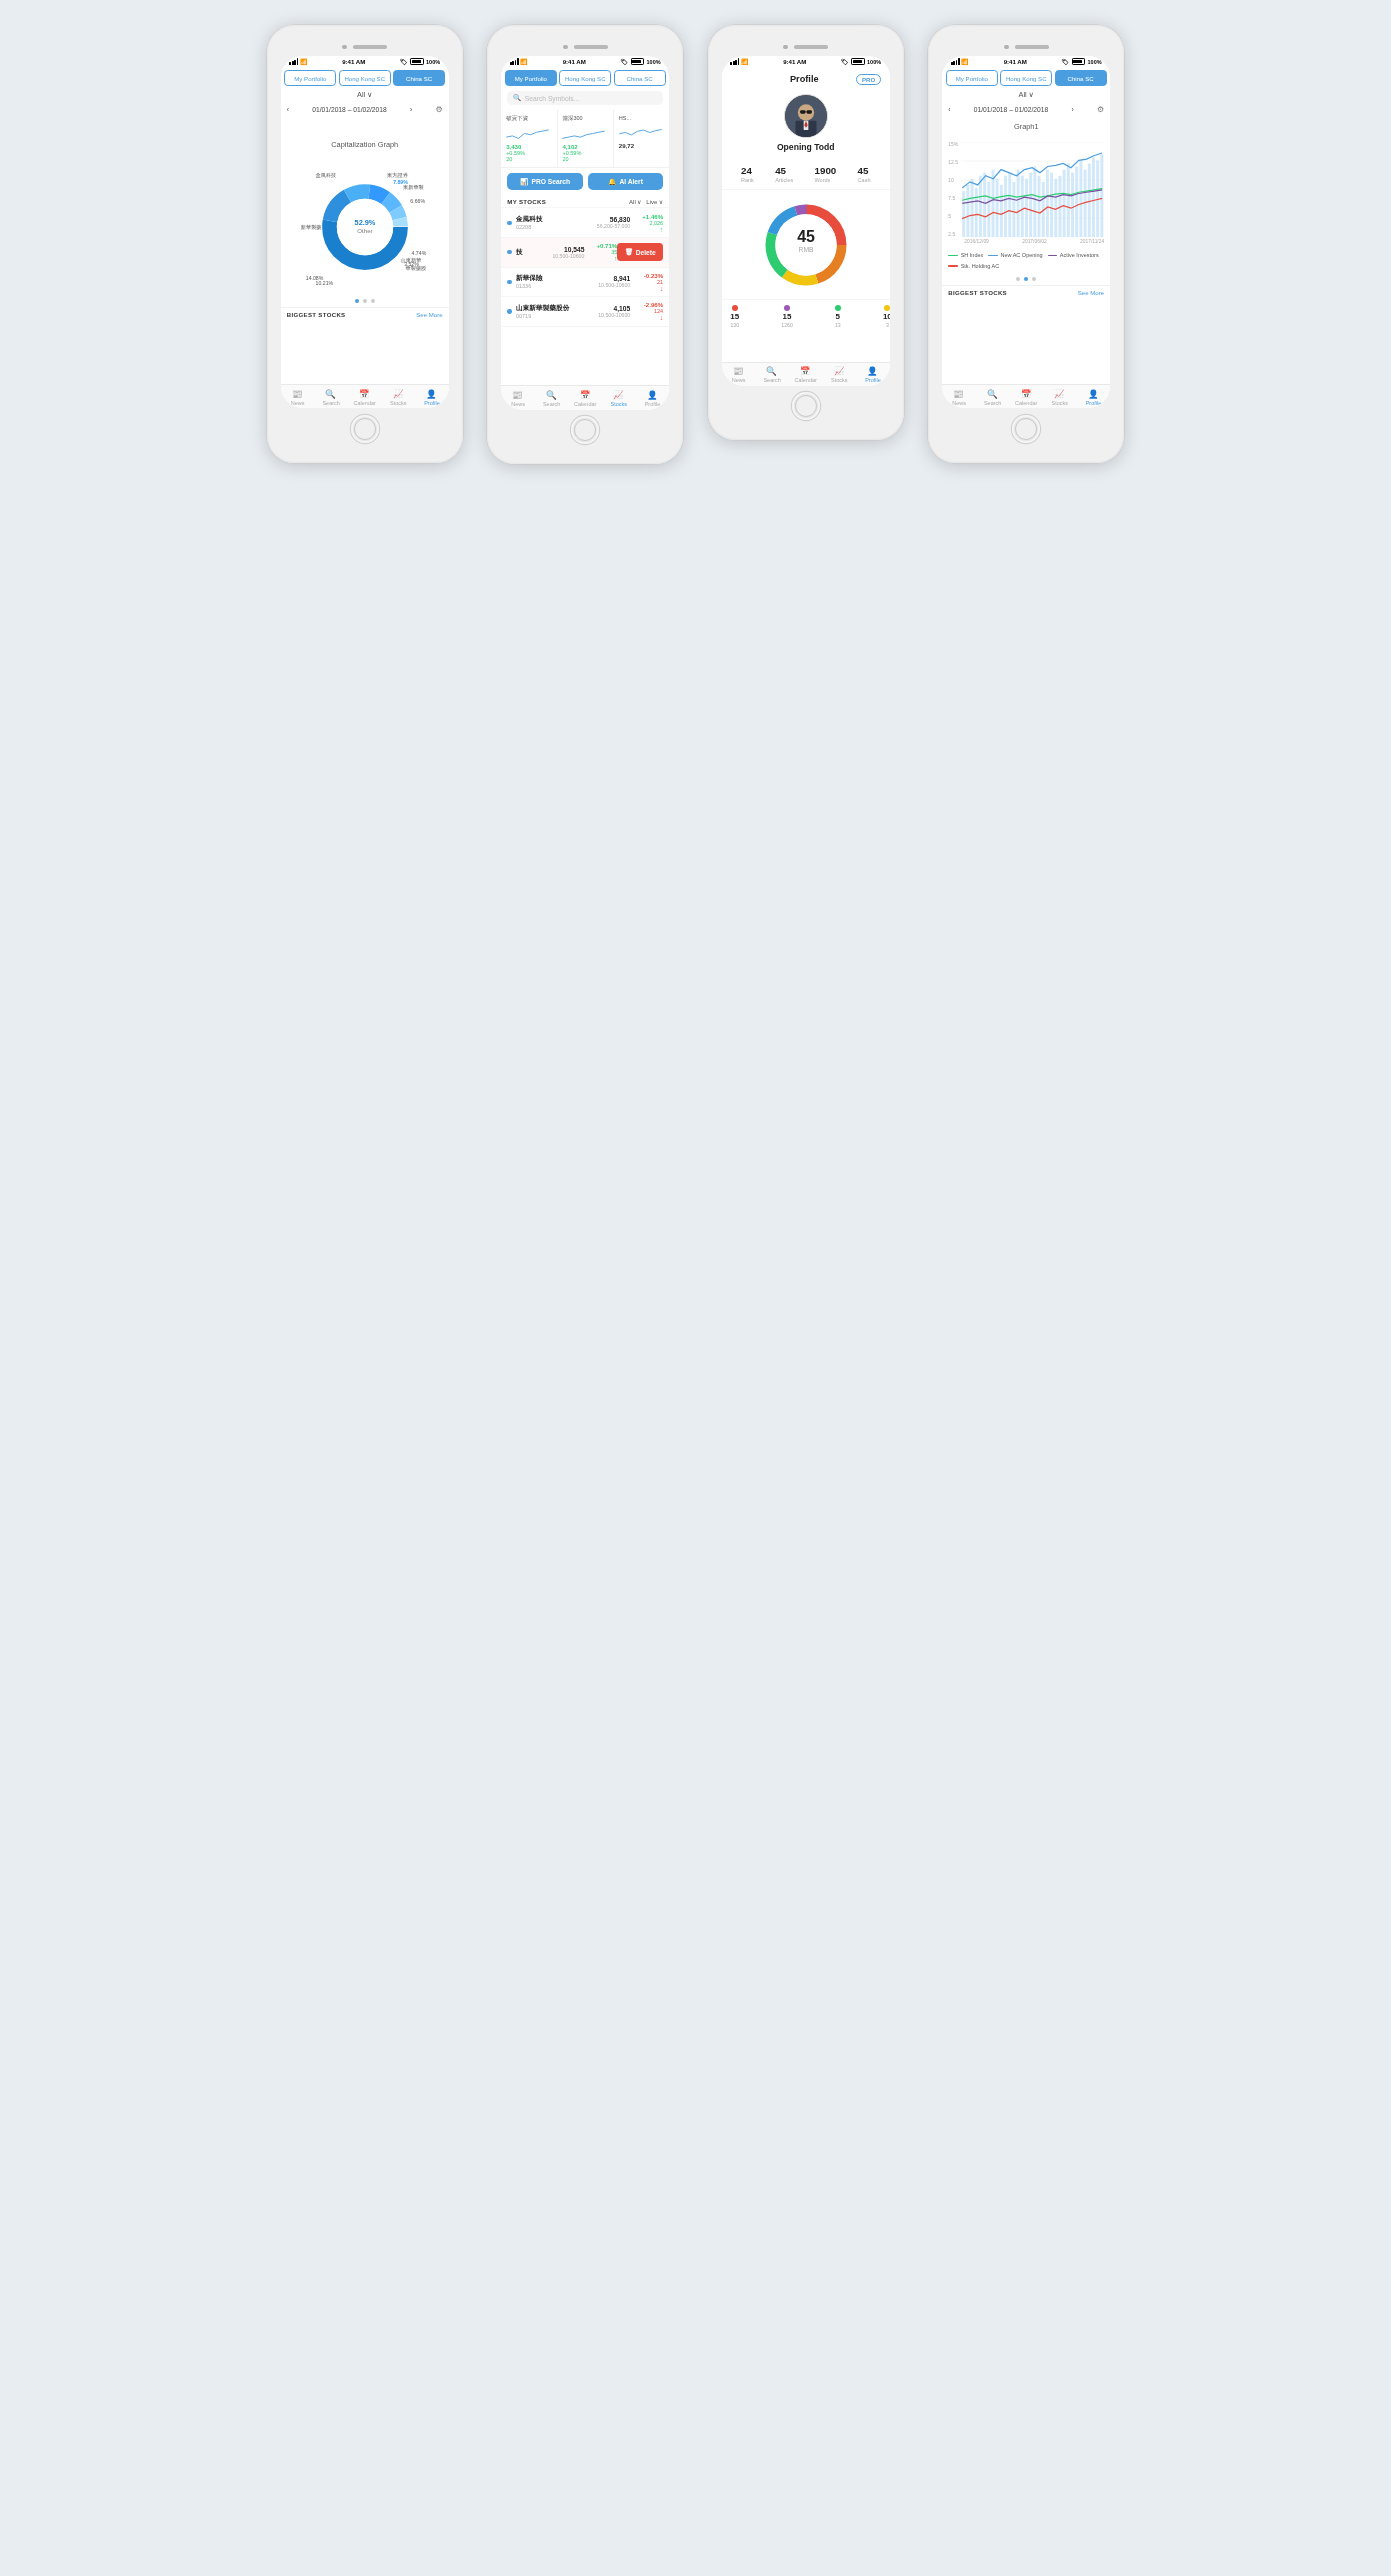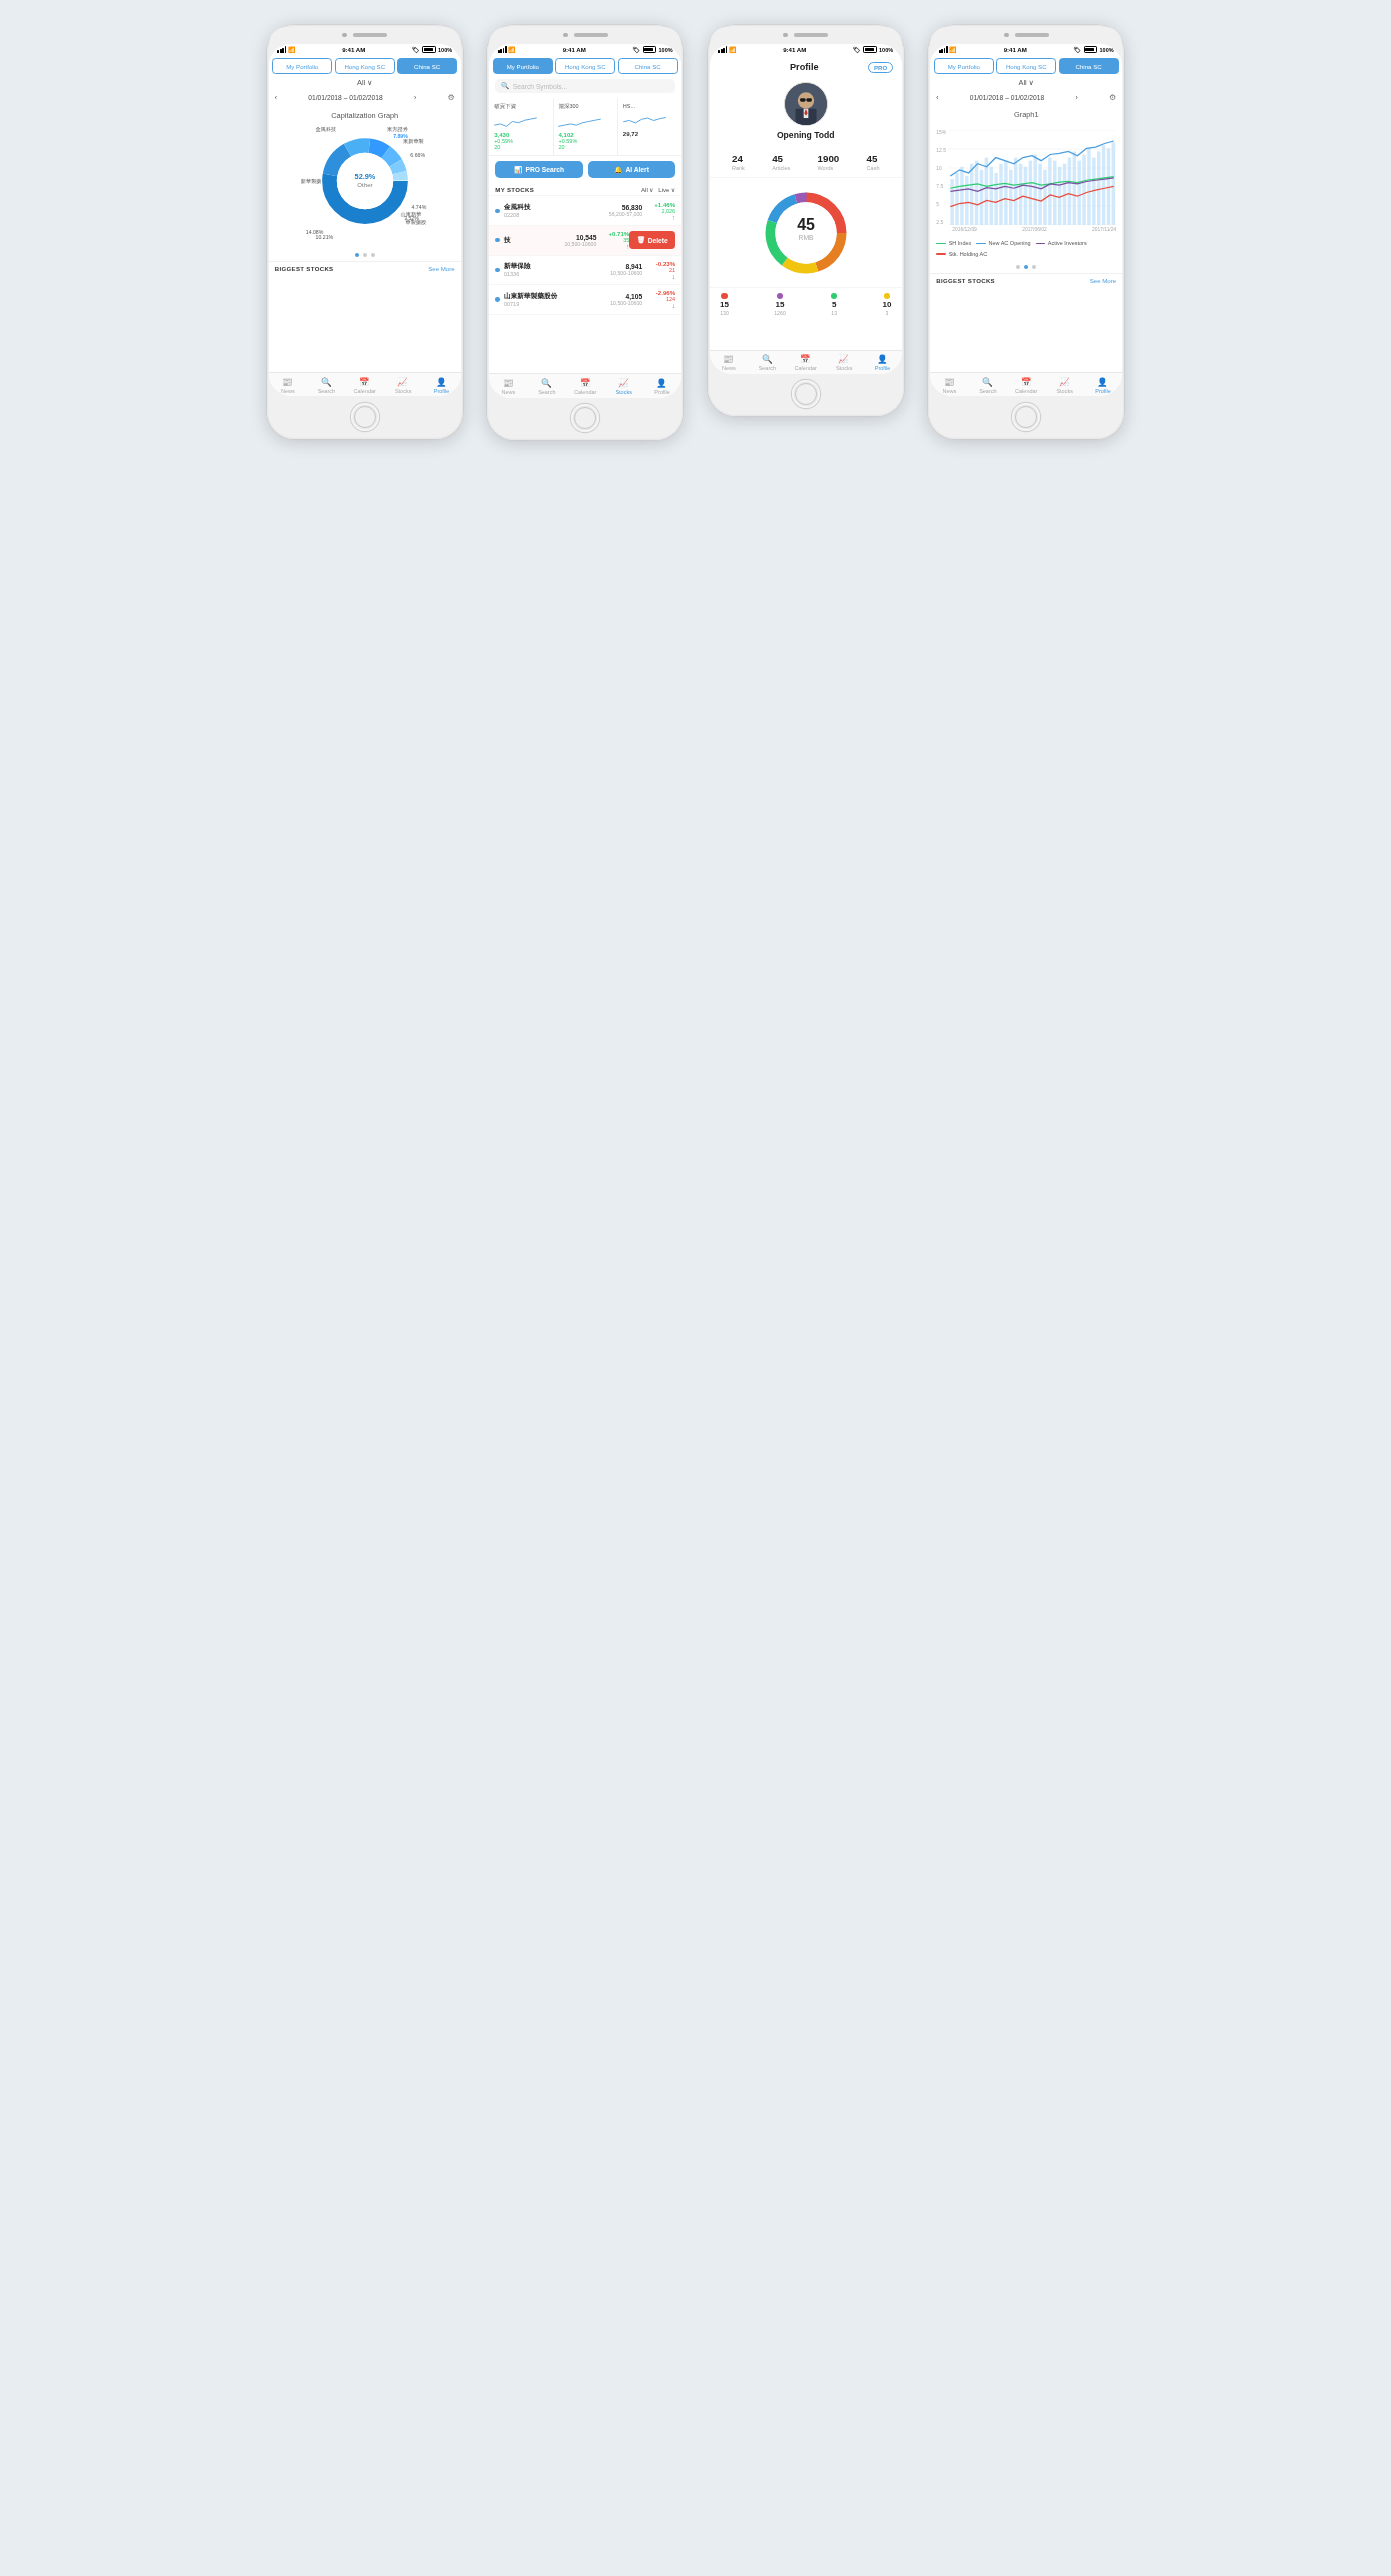--- a/index.html
+++ b/index.html
@@ -12,21 +12,21 @@
       gap: 24.5px;
       padding: 24.5px 12.3px;
       font-family: -apple-system, BlinkMacSystemFont, 'Helvetica Neue', sans-serif;
     }
 
     
     .phone {
       width: 196px;
       background: #f0f0f0;
       border-radius: 27px;
-      padding: 2px;
+      padding: 14px;
       box-shadow:
         0 0 0 0.6px #c8c8c8,
         0 2.5px 18.4px rgba(0,0,0,0.18),
         inset 0 0 0 1.2px #e8e8e8;
       position: relative;
     }
     .phone-inner {
       background: #fff;
       border-radius: 22px;
       overflow: hidden;
@@ -156,21 +156,21 @@
     }
     .date-row {
       display: flex;
       align-items: center;
       justify-content: space-between;
       padding: 2.5px 6.1px;
       font-size: 6.7px;
       color: #444;
     }
     .date-row .settings-icon { color: #777; font-size: 8px; }
-    .chart-title { font-size: 7.4px; color: #555; margin: 0 0; }
+    .chart-title { font-size: 7.4px; color: #555; margin: 17px 0; }
 
     .biggest-stocks {
       padding: 3.7px 6.1px;
       border-top: 0.6px solid #f0f0f0;
     }
     .section-header {
       display: flex;
       justify-content: space-between;
       align-items: center;
       margin-bottom: 3.7px;

